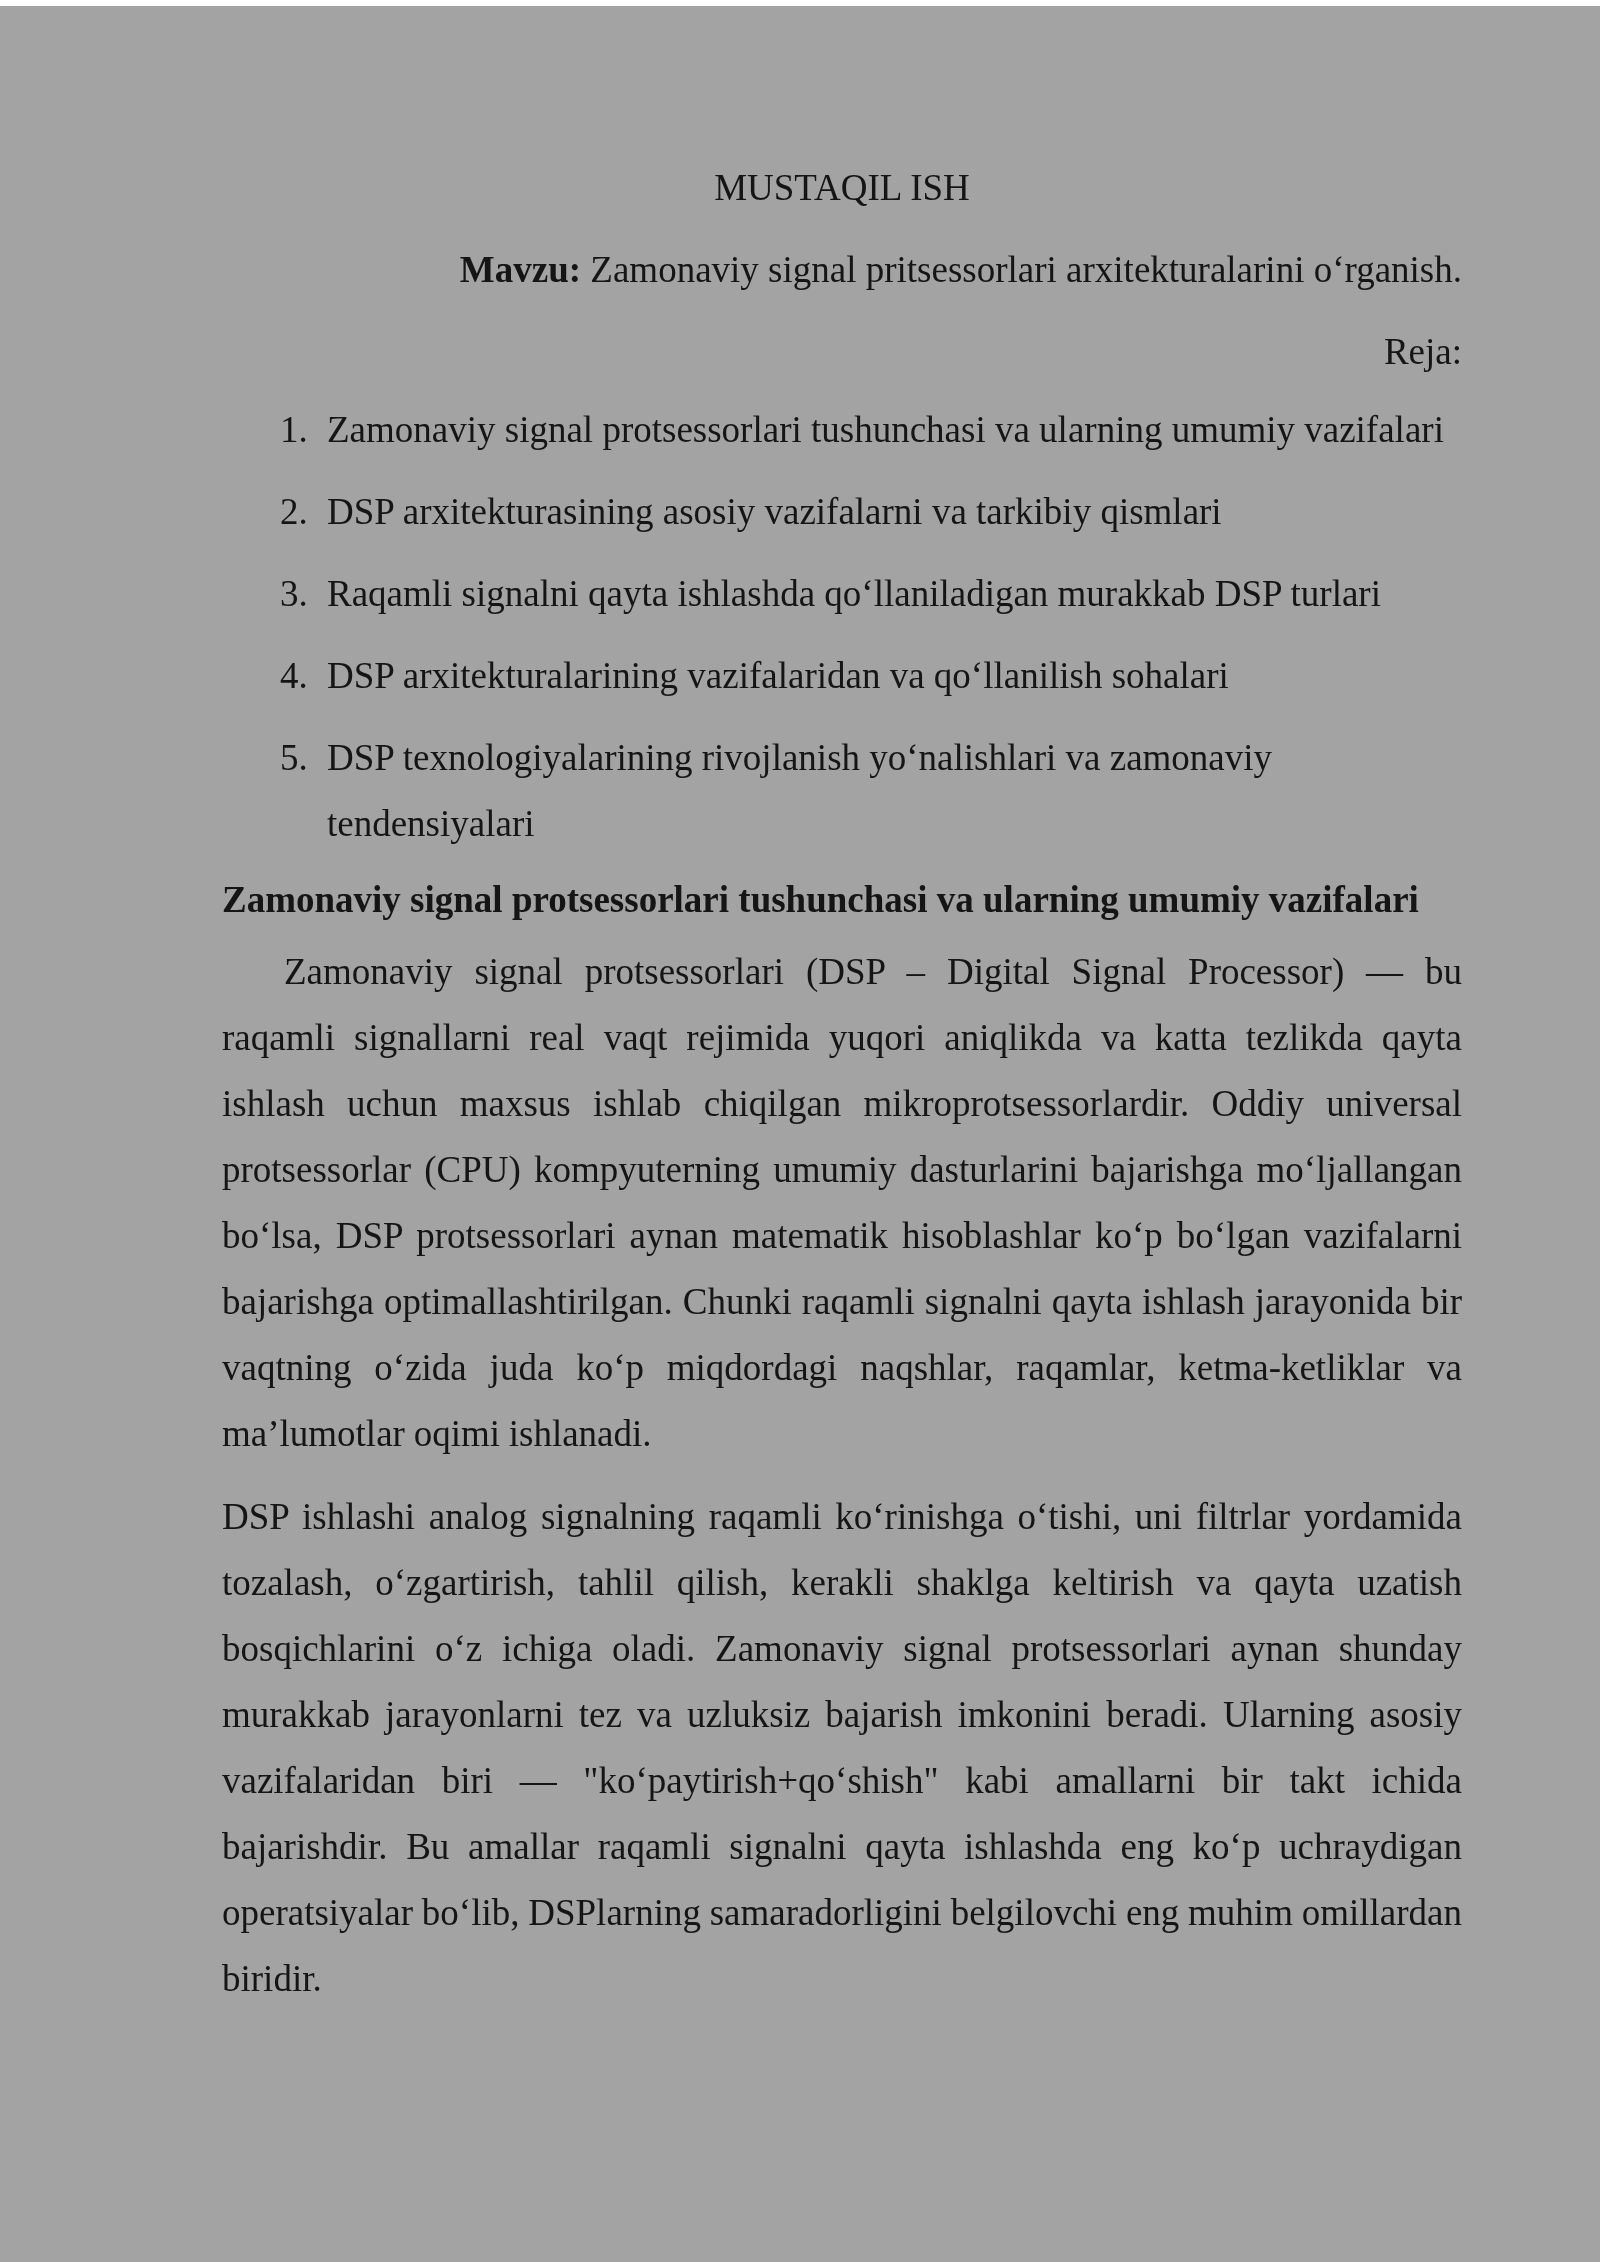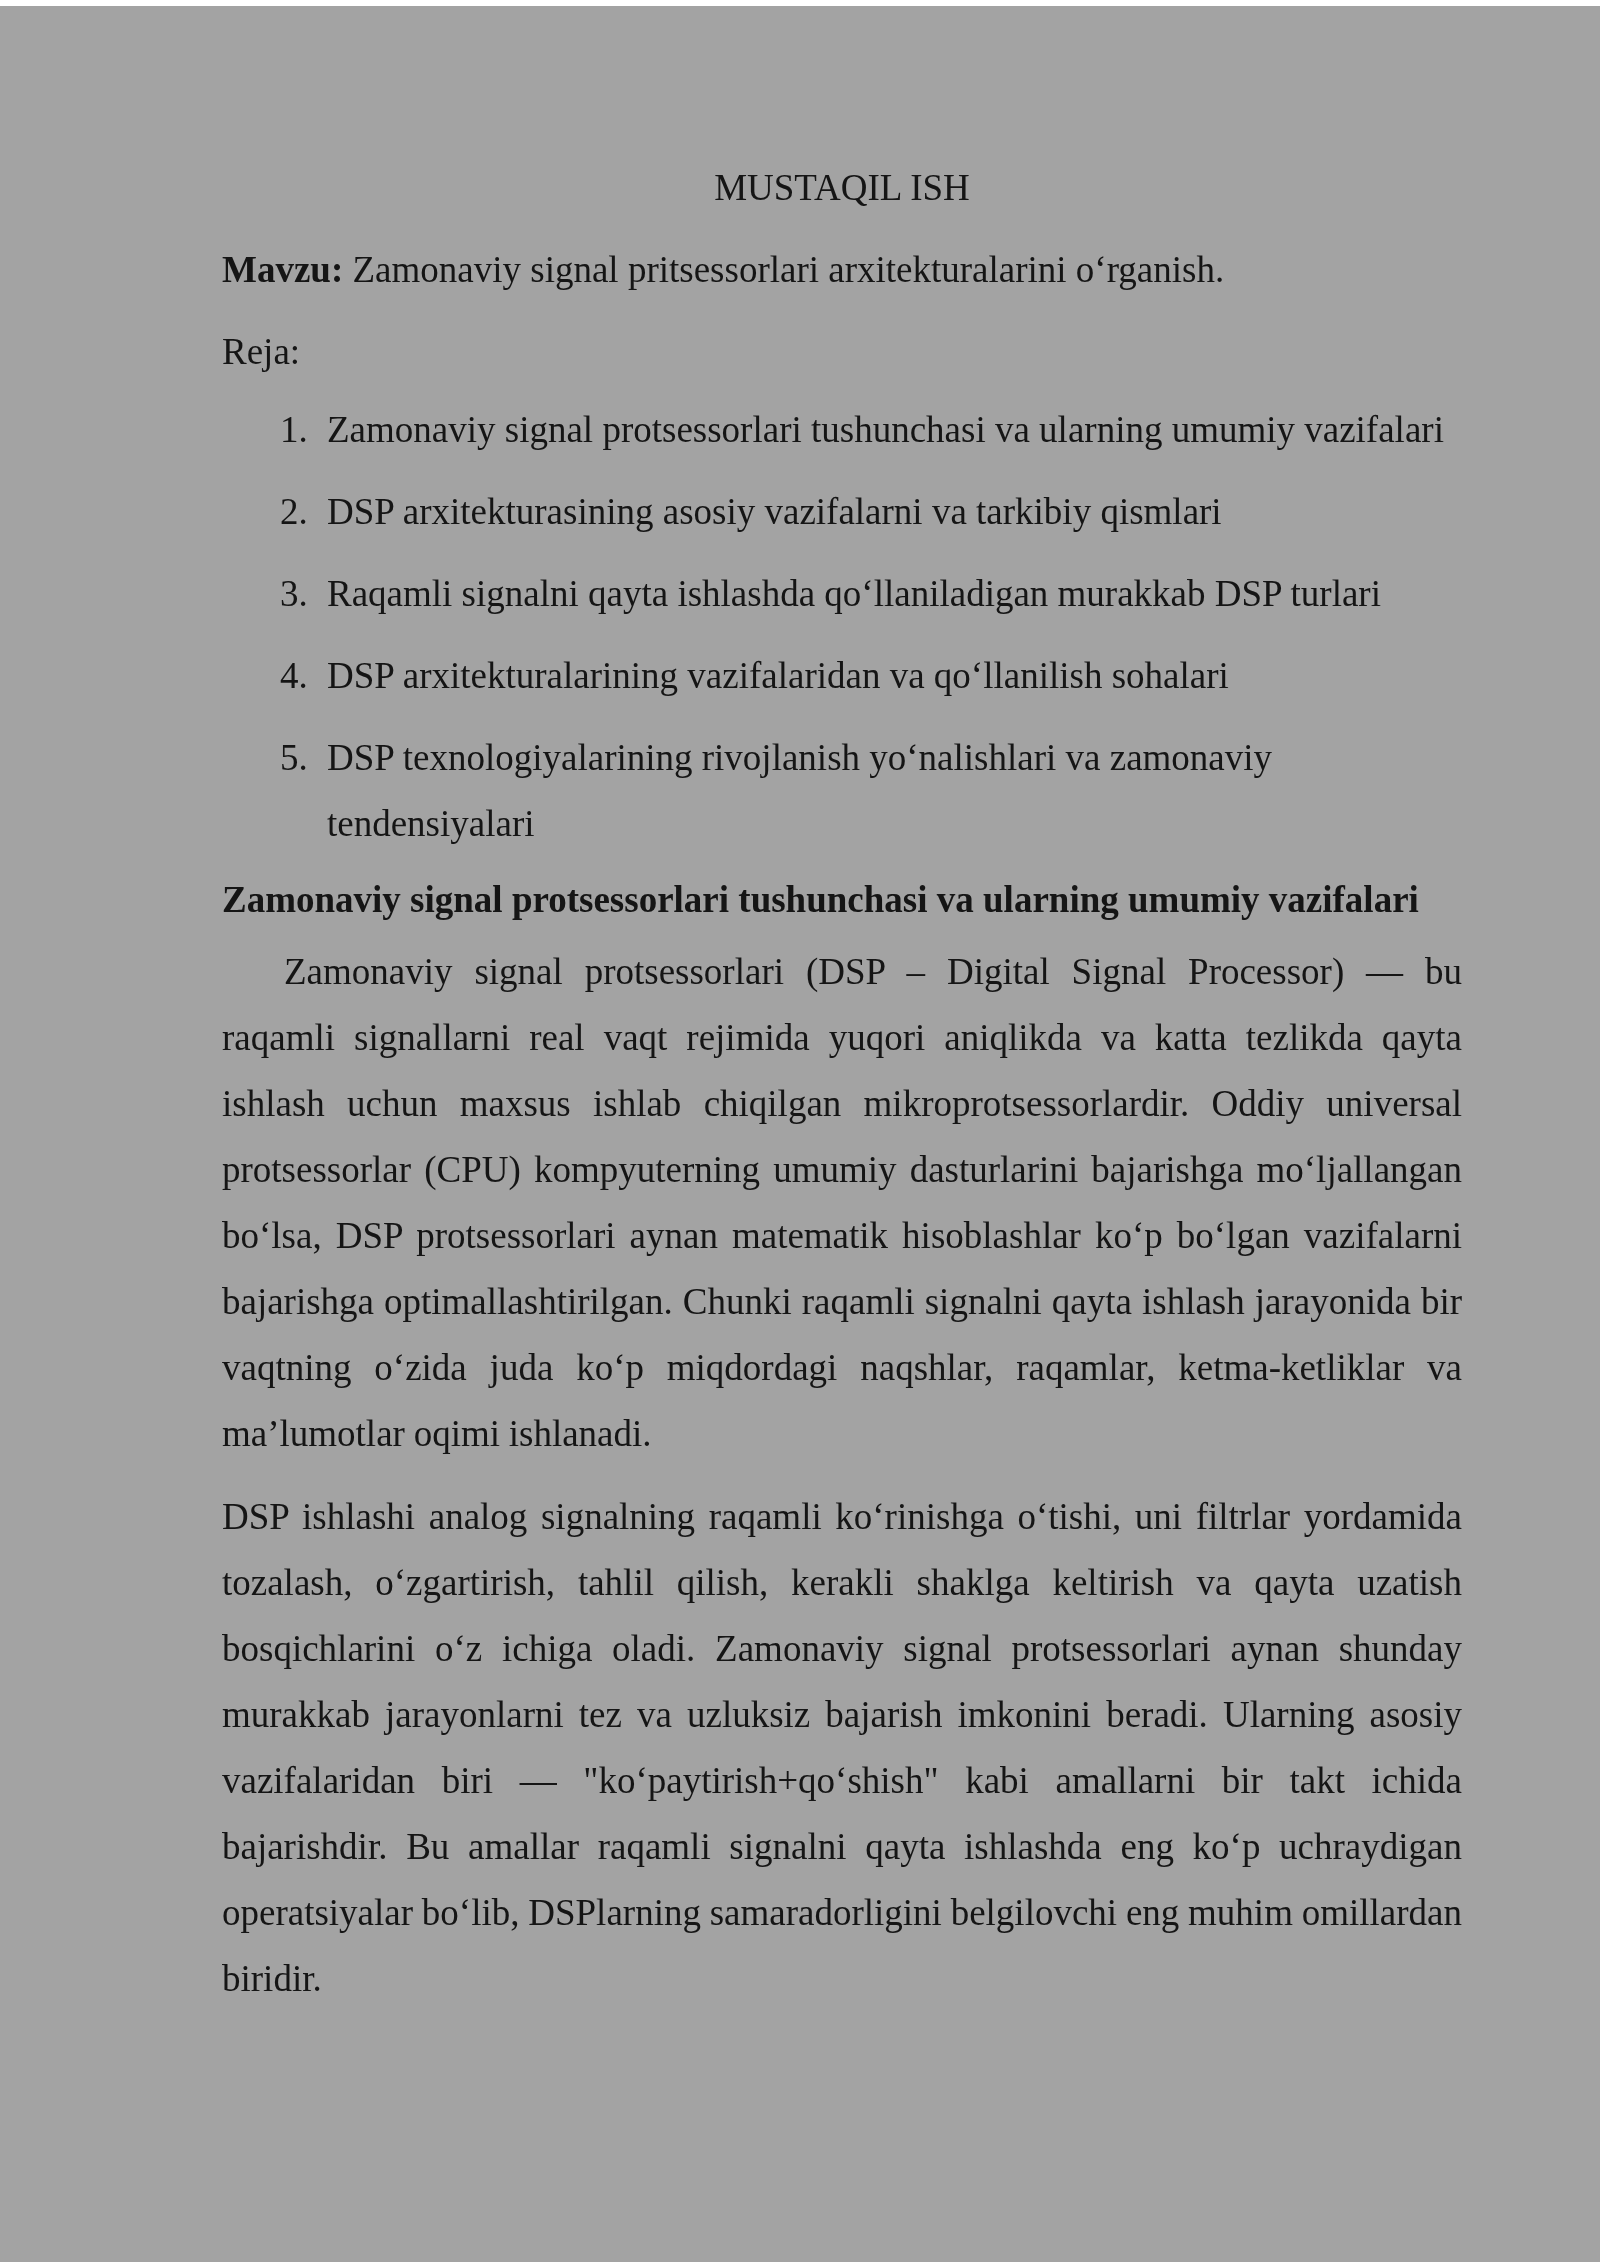--- a/index.html
+++ b/index.html
@@ -26,27 +26,28 @@
     width: 1240px;
   }
   .doc-title {
     margin: 149px 0 0 0;
     text-align: center;
     font-size: 37px;
     font-weight: normal;
   }
   .topic {
     margin: 16px 0 0 0;
+    text-align: right;
   }
   .topic .label {
     font-weight: bold;
   }
   .reja {
     margin: 16px 0 0 0;
-    text-align: left;
+    text-align: right;
   }
   .plan {
     margin: 12px 0 0 0;
   }
   .plan-item {
     display: flex;
     margin-bottom: 16px;
   }
   .plan-item:last-child {
     margin-bottom: 0;

